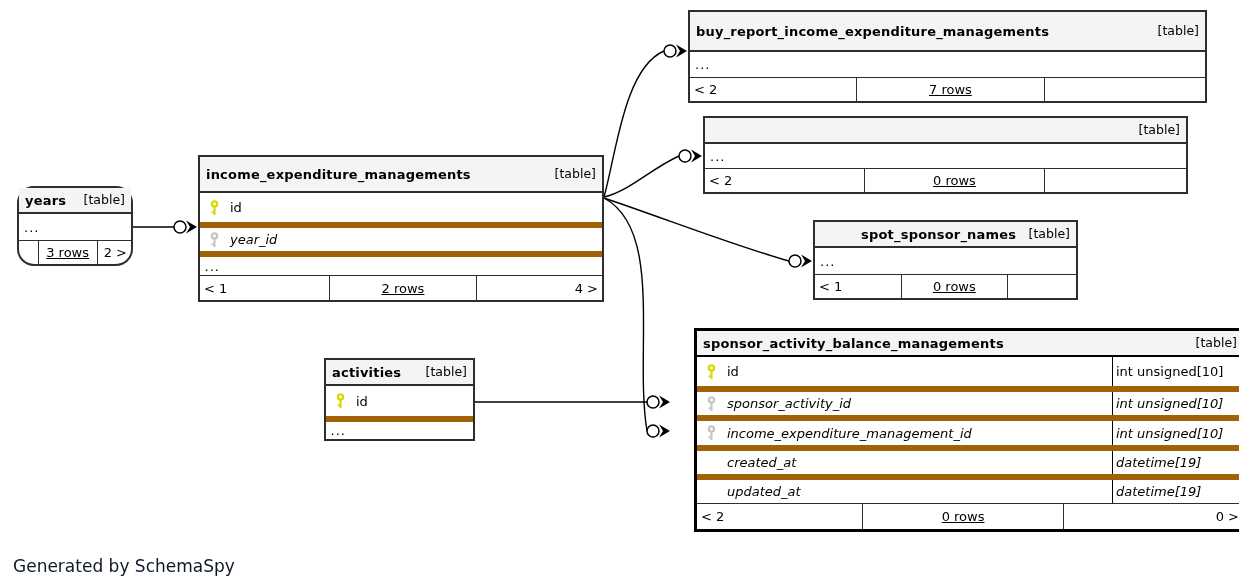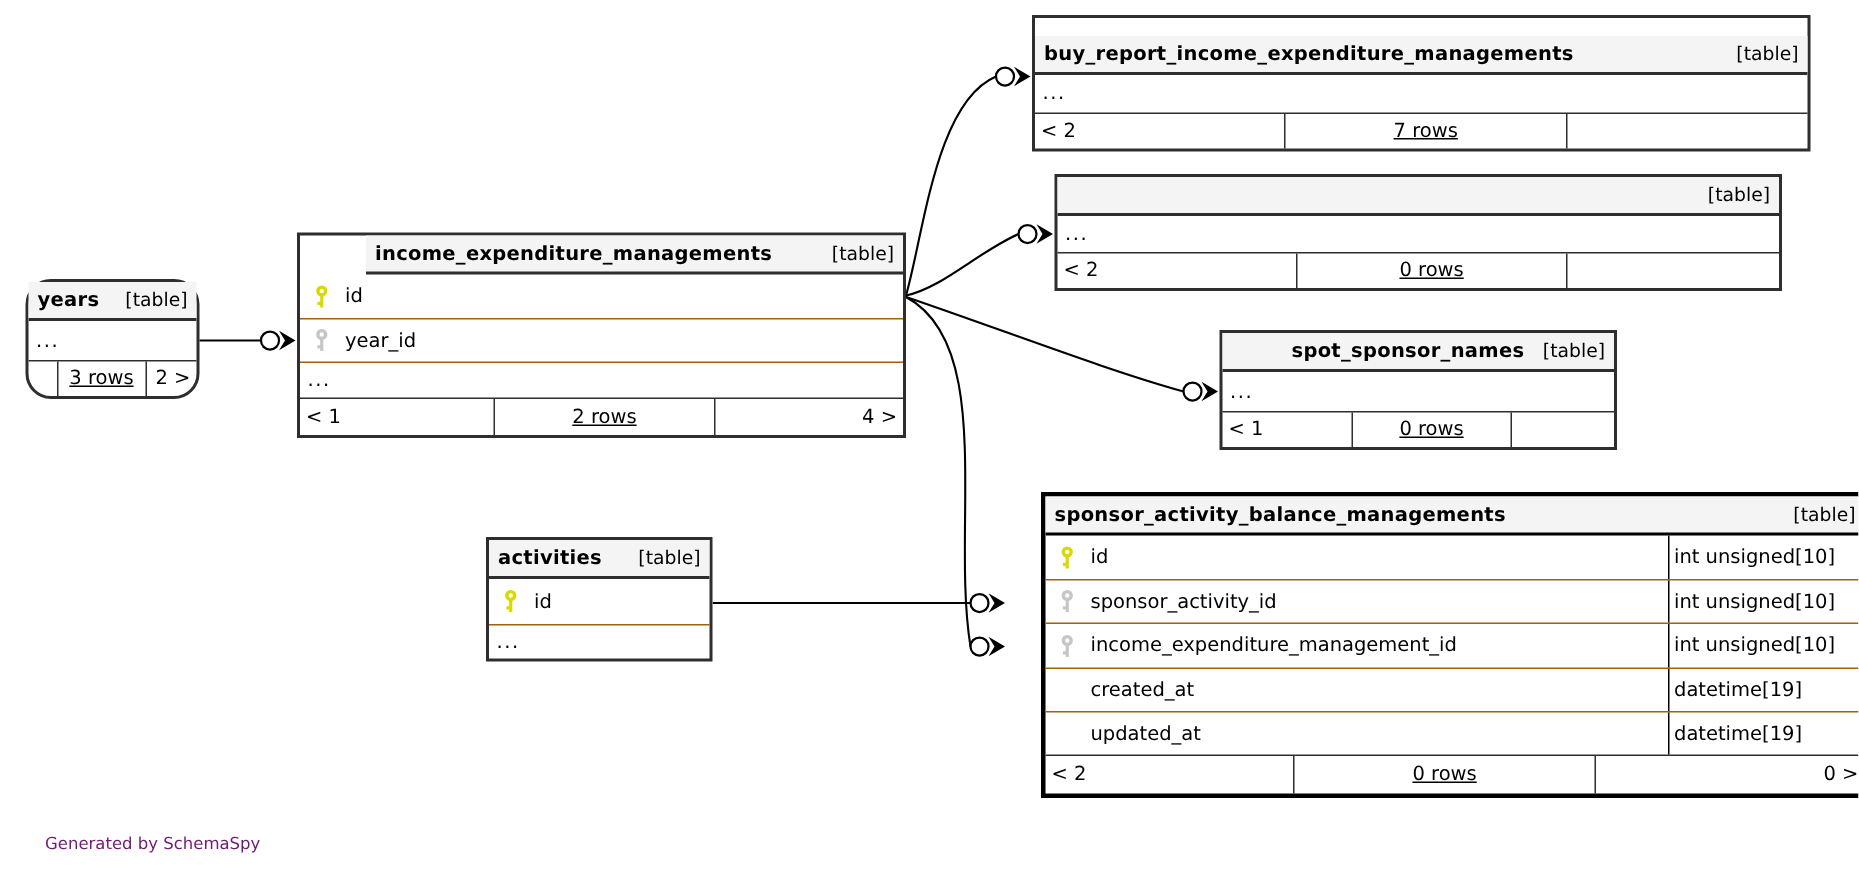--- a/index.html
+++ b/index.html
@@ -16,37 +16,37 @@
   }
   .tbl.emph{border:3px solid #000000;}
   .tbl-h{
     display:flex;align-items:center;background:#f4f4f4;
     border-bottom:2px solid #2e2e2e;padding:0 6px;
   }
   .tbl.emph .tbl-h{border-bottom-color:#000;}
   .tbl-name{font-weight:bold;font-size:13px;letter-spacing:0.2px;cursor:pointer;}
   .tbl-tag{margin-left:auto;font-size:12.5px;padding-left:8px;}
   .tbl-row{display:flex;align-items:center;}
-  .tbl-row + .tbl-row{border-top:1px solid #a16207;}
+  .tbl-row + .tbl-row{border-top:6px solid #a16207;font-style:italic;}
   .rows-wrap .tbl-row:first-child{border-top:none;}
   .keyslot{width:15px;margin-left:7px;display:flex;align-items:center;justify-content:center;}
   .lbl{margin-left:8px;white-space:nowrap;}
   .ellip-lbl{margin-left:5px;letter-spacing:1px;}
   .type-cell{
     margin-left:auto;align-self:stretch;display:flex;align-items:center;
     border-left:1px solid #000;padding:0 3px;white-space:nowrap;
   }
   .tbl-f{display:flex;border-top:1px solid #2e2e2e;align-items:stretch;}
   .fcell{display:flex;align-items:center;padding:0 4px;overflow:hidden;white-space:nowrap;}
   .fcell + .fcell{border-left:1px solid #2e2e2e;}
   .fcell.a-left{justify-content:flex-start;}
   .fcell.a-center{justify-content:center;text-decoration:underline;}
   .fcell.a-right{justify-content:flex-end;}
   .footer-note{
-    position:absolute;left:30px;top:556px;font-size:11px;color:#701a75;
+    position:absolute;left:13px;top:556px;font-size:17px;color:#0f172a;
     z-index:2;white-space:nowrap;
   }
 </style>
 </head>
 <body>
 
 <div class="canvas">
   <svg id="rel-svg" width="1239" height="587">
       <g>
         <path d="M133,227 H174" fill="none" stroke="#000000" stroke-width="1.4"></path>
@@ -90,21 +90,21 @@
             <span class="ellip-lbl">...</span>
           </div>
         </div>
         <div class="tbl-f" style="height: 24px;">
           <div class="fcell a-left" style="flex: 0 0 16.667%;"></div>
           <div class="fcell a-center" style="flex: 0 0 52.632%;">3 rows</div>
           <div class="fcell a-right" style="flex: 0 0 30.702%;">2 &gt;</div>
         </div>
       </div>
       <div class="tbl" style="left: 198px; top: 155px; width: 406px;">
-        <div class="tbl-h" style="height: 26px; margin-left: 44px;">
+        <div class="tbl-h" style="height: 36px;">
           <span class="tbl-name">income_expenditure_managements</span>
           <span class="tbl-tag">[table]</span>
         </div>
         <div class="rows-wrap">
           <div class="tbl-row" style="height: 29px;">
             <span class="keyslot">
               <svg width="11" height="16" viewBox="0 0 11 16">
                 <circle cx="5.5" cy="4" r="2.6" fill="none" stroke="#d9d900" stroke-width="2.3"></circle>
                 <path d="M5.5,6.5 V15 M5.5,12.2 H2.6" stroke="#d9d900" stroke-width="2.1" fill="none"></path>
               </svg>
@@ -124,21 +124,21 @@
             <span class="ellip-lbl">...</span>
           </div>
         </div>
         <div class="tbl-f" style="height: 25px;">
           <div class="fcell a-left" style="flex: 0 0 32.02%;">&lt; 1</div>
           <div class="fcell a-center" style="flex: 0 0 36.7%;">2 rows</div>
           <div class="fcell a-right" style="flex: 0 0 31.281%;">4 &gt;</div>
         </div>
       </div>
       <div class="tbl" style="left: 688px; top: 10px; width: 519px;">
-        <div class="tbl-h" style="height: 26px; margin-top: 12px;">
+        <div class="tbl-h" style="height: 40px;">
           <span class="tbl-name">buy_report_income_expenditure_managements</span>
           <span class="tbl-tag">[table]</span>
         </div>
         <div class="rows-wrap">
           <div class="tbl-row" style="height: 25px;">
             <span class="ellip-lbl">...</span>
           </div>
         </div>
         <div class="tbl-f" style="height: 24px;">
           <div class="fcell a-left" style="flex: 0 0 32.177%;">&lt; 2</div>

